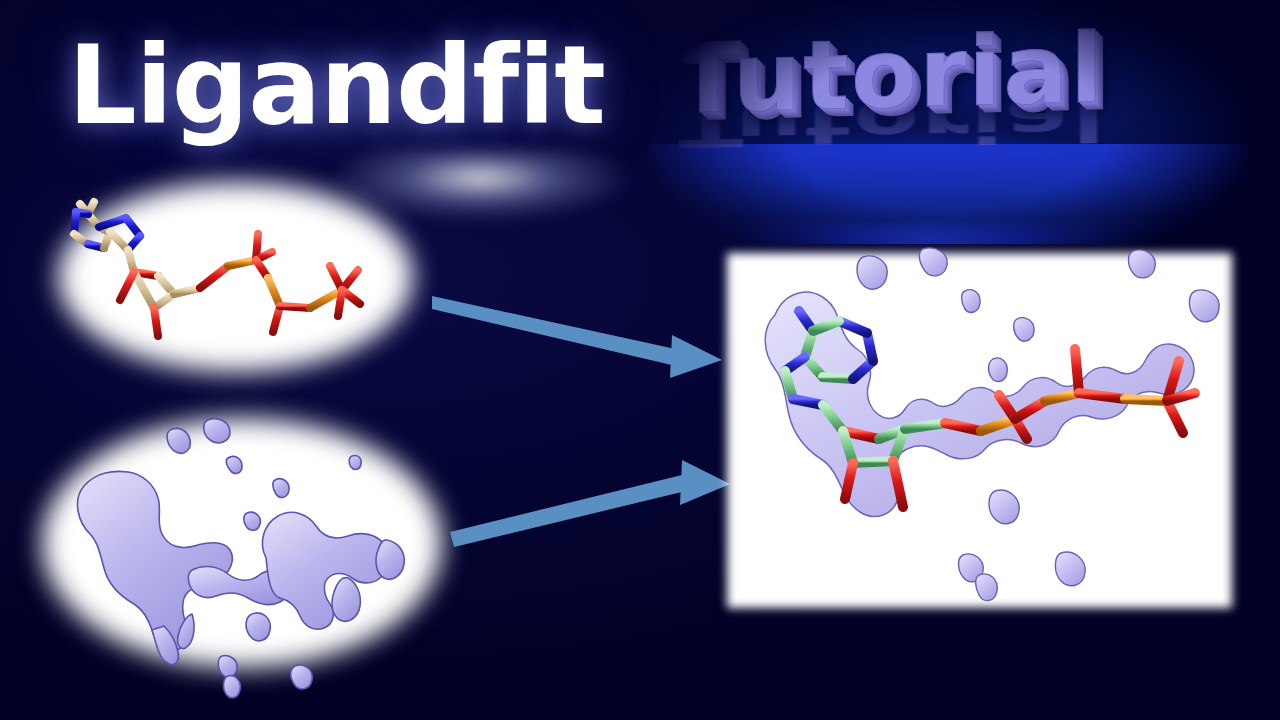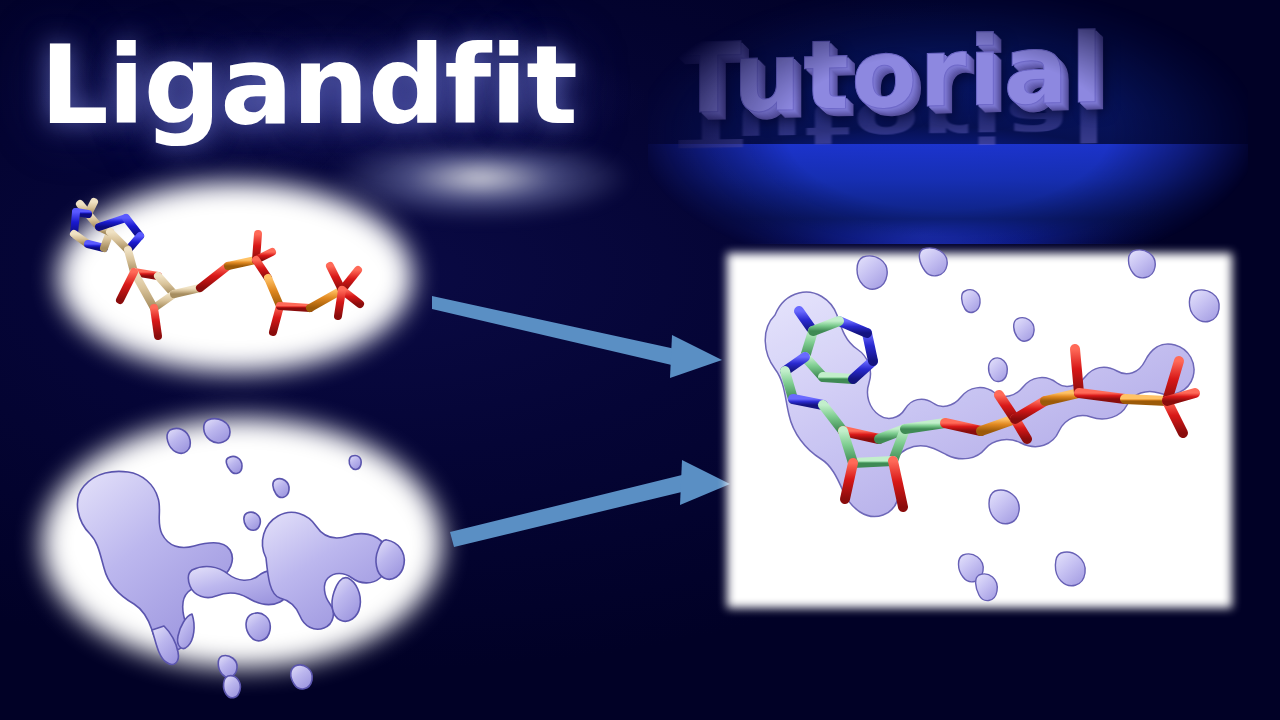--- a/index.html
+++ b/index.html
@@ -15,21 +15,21 @@
       #00002c;
   }
 
   
   #title-glow{
     position:absolute;left:30px;top:25px;width:620px;height:145px;
     background:radial-gradient(ellipse at 50% 50%, rgba(60,60,160,.30) 0%, rgba(20,20,90,0) 70%);
     pointer-events:none;
   }
   #page-title{
-    position:absolute;left:40px;top:22px;
+    position:absolute;left:68px;top:22px;
     font-family:"DejaVu Sans",sans-serif;
     font-weight:bold;
     font-size:108px;
     letter-spacing:-1px;
     color:#ffffff;
     text-shadow:0 0 26px rgba(150,160,255,.55), 0 0 60px rgba(90,100,220,.35);
     line-height:1.18;
     white-space:nowrap;
   }
   #title-underglow{

